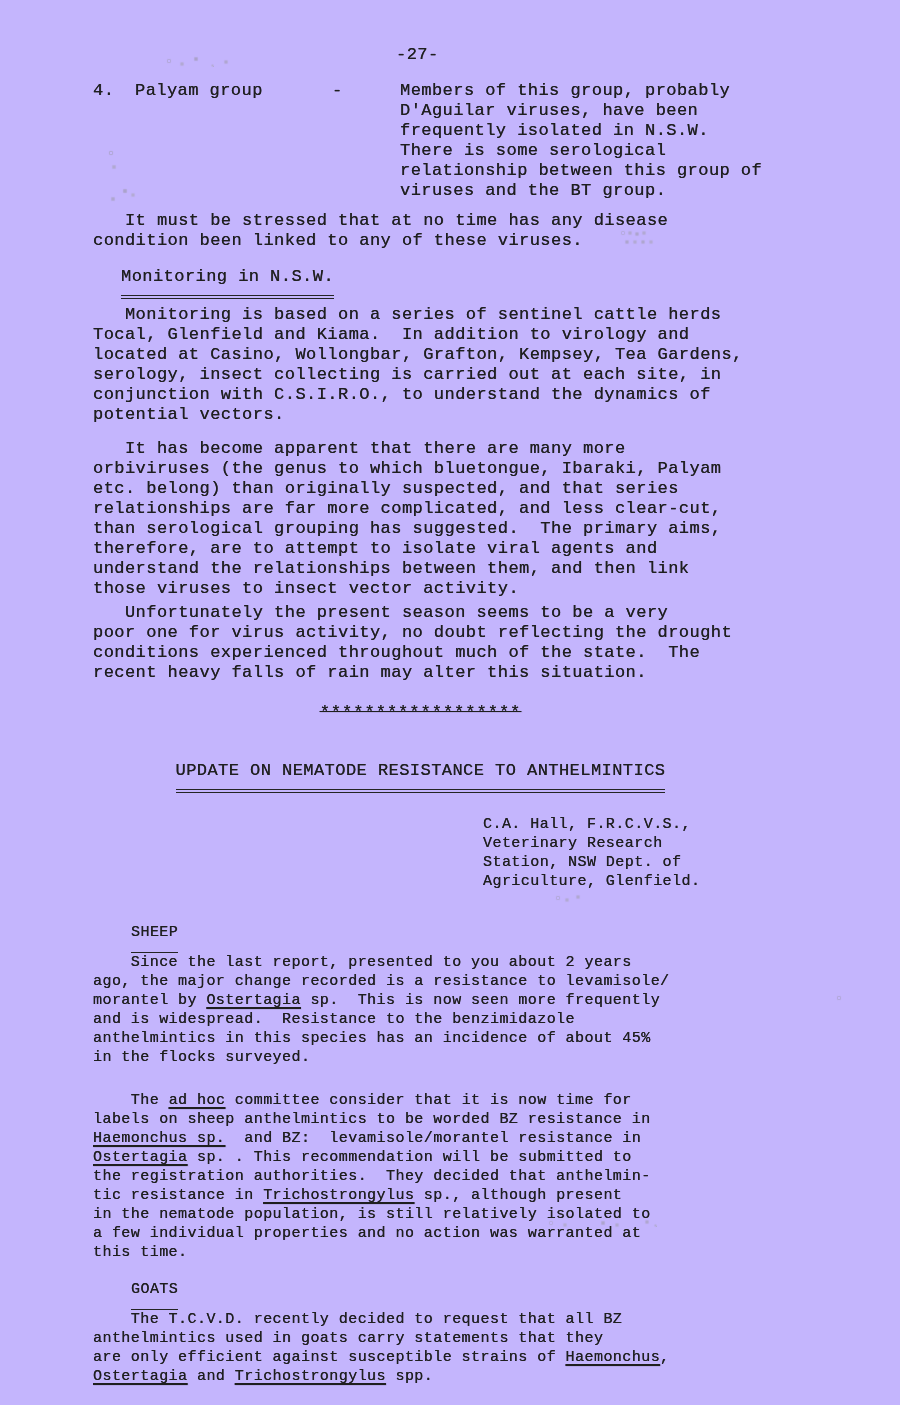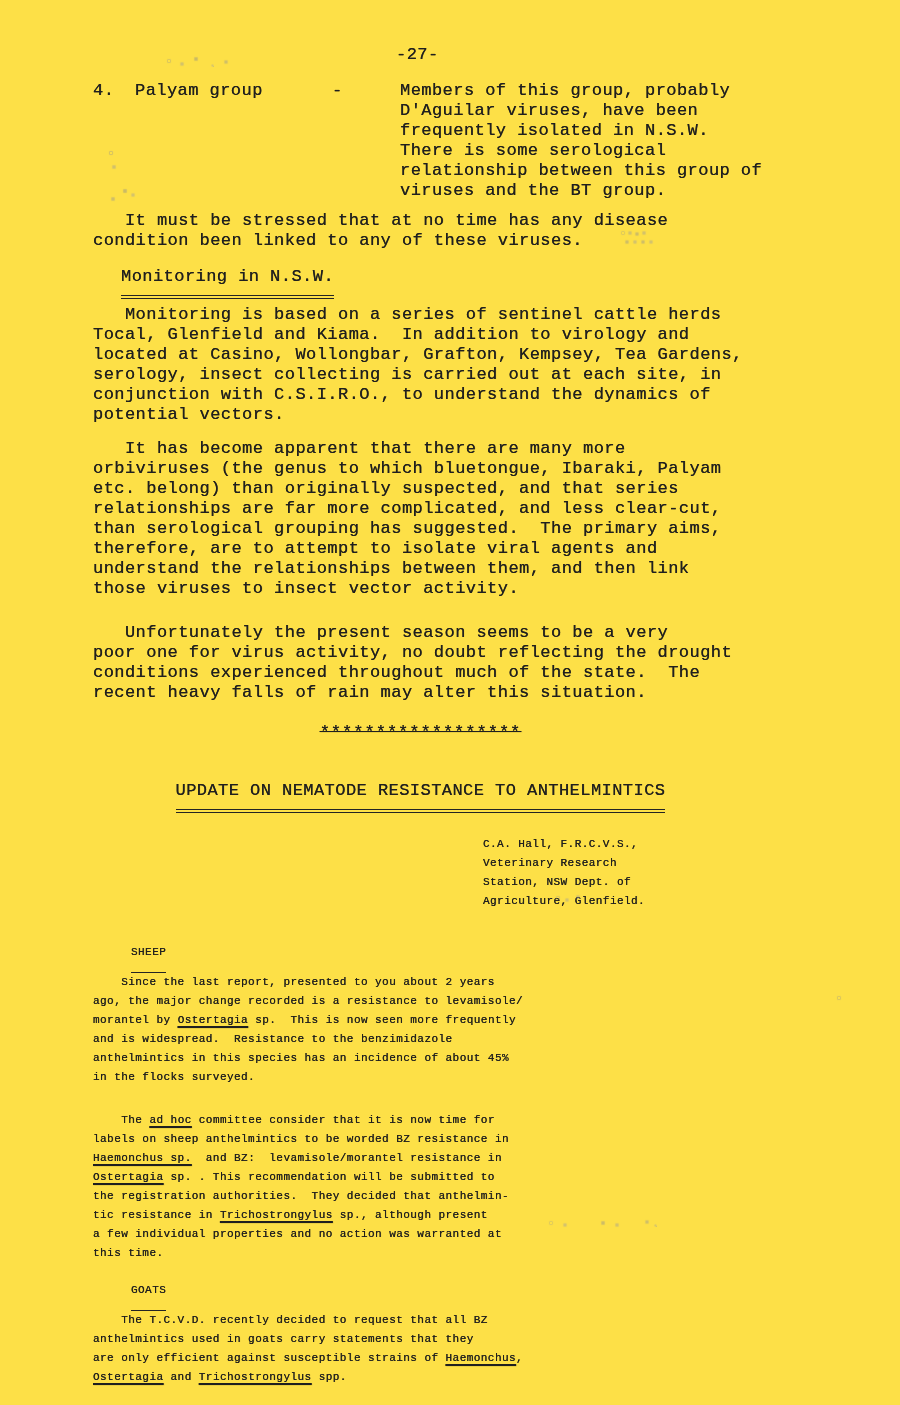--- a/index.html
+++ b/index.html
@@ -1,46 +1,46 @@
 <!DOCTYPE html>
 <html><head>
 <meta charset="utf-8">
 <style>
   html,body { margin:0; padding:0; background:#fcfcfb; }
   .page {
     position:relative;
     width:900px; height:1405px;
     box-sizing:border-box;
     padding:45px 40px 0 93px;
-    background:#fde047;
+    background:#c4b5fd;
     color:#1f1f1f;
     font-family:"Liberation Mono","DejaVu Sans Mono",monospace;
     overflow:hidden;
     text-shadow:0 0 0.6px rgba(25,25,25,.8), 0.4px 0.4px 0 rgba(25,25,25,.22);
   }
   .t1 { font-size:17px; line-height:20px; letter-spacing:0.45px; }
-  .t2 { font-size:11px; line-height:19px; letter-spacing:0.45px; }
+  .t2 { font-size:15px; line-height:19px; letter-spacing:0.45px; }
   .tline { white-space:pre; }
   .u { text-decoration:underline; text-decoration-thickness:1.5px; text-underline-offset:3px; }
 
   .pageno { margin-left:303px; width:fit-content; }
 
   .item4 { display:flex; margin-top:16px; }
   .col-num  { width:42px;  flex:none; }
   .col-label{ width:197px; flex:none; }
   .col-dash { width:48px;  flex:none; }
   .col-text { flex:1;margin-left:20px; }
 
   .para-disease    { margin-top:10px; }
   .heading-sm      { margin-top:16px; margin-left:28px; }
   .hu-double { display:inline-block; border-bottom:4px double #242424; padding-bottom:8px; }
   .hu-single { display:inline-block; border-bottom:1.5px solid #242424; padding-bottom:10px; }
   .para-monitoring { margin-top:6px; }
   .para-orbi       { margin-top:14px; }
-  .para-season     { margin-top:24px; }
+  .para-season     { margin-top:4px; }
 
   .center-col { width:655px; text-align:center; }
   .divider { margin-top:20px; text-decoration:line-through; letter-spacing:1px; }
   .heading-main { margin-top:38px; }
   .author { margin-top:22px; margin-left:390px; }
 
   .heading-sheep { margin-top:32px; margin-left:38px; }
   .heading-goats { margin-top:18px; margin-left:38px; }
   .para-sheep2 { margin-top:24px; }
 
@@ -149,20 +149,21 @@
       <div class="tline">in the flocks surveyed.</div>
     </div>
 
   <div class="para-sheep2 t2">
       <div class="tline"><span>    The </span><span class="u">ad hoc</span><span> committee consider that it is now time for</span></div>
       <div class="tline">labels on sheep anthelmintics to be worded BZ resistance in</div>
       <div class="tline"><span class="u">Haemonchus sp.</span><span>  and BZ:  levamisole/morantel resistance in</span></div>
       <div class="tline"><span class="u">Ostertagia</span><span> sp. . This recommendation will be submitted to</span></div>
       <div class="tline">the registration authorities.  They decided that anthelmin-</div>
       <div class="tline"><span>tic resistance in </span><span class="u">Trichostrongylus</span><span> sp., although present</span></div>
+      <div class="tline">in the nematode population, is still relatively isolated to</div>
       <div class="tline">a few individual properties and no action was warranted at</div>
       <div class="tline">this time.</div>
     </div>
 
   <div class="heading-goats t2">
     <span class="hu-single">GOATS</span>
   </div>
   <div class="t2">
       <div class="tline">    The T.C.V.D. recently decided to request that all BZ</div>
       <div class="tline">anthelmintics used in goats carry statements that they</div>

